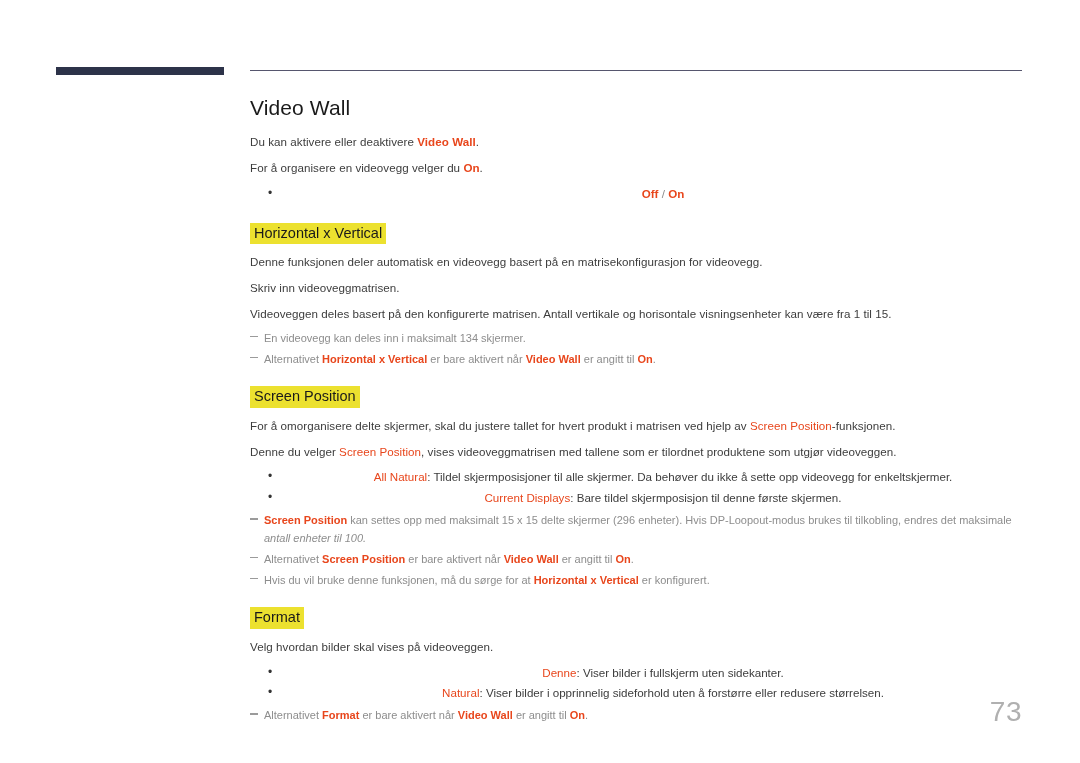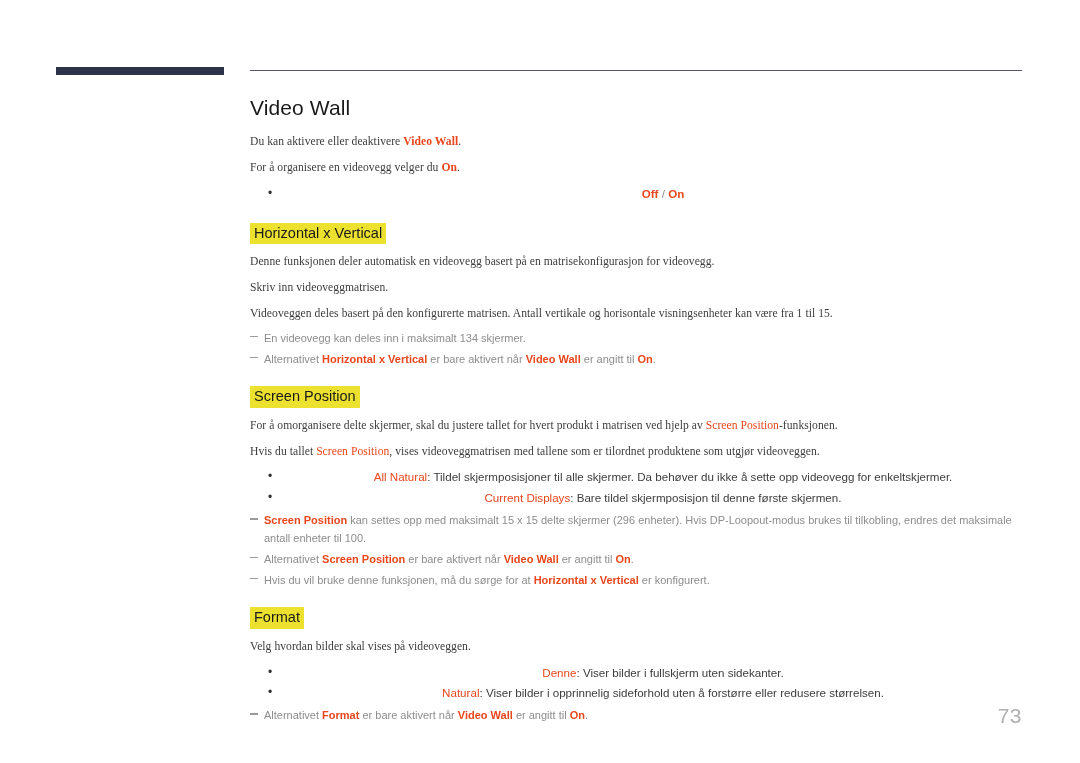--- a/index.html
+++ b/index.html
@@ -67,21 +67,20 @@
     font-weight: normal;
   }
   .subhead-wrap { margin: 18px 0 8px 0; }
 
   p.para {
     font-size: 11.6px;
     color: #3c3c3c;
     margin: 0 0 6px 0;
     line-height: 1.72;
     letter-spacing: .05px;
-    font-family: Liberation Serif, serif;
   }
 
   ul.bullets {
     list-style: none;
     margin: 0 0 3px 0;
     padding: 0;
   }
   ul.bullets li {
     position: relative;
     padding-left: 36px;
@@ -111,21 +110,21 @@
   }
   .note::before {
     content: "";
     position: absolute;
     left: 0px;
     top: 6px;
     width: 8px;
     height: 1.5px;
     background: #9b9b9b;
   }
-  .note .sub { display: block; }
+  .note .sub { display: block; font-style: italic; }
 
   
   .em   { color: #e8461c; }
   .emb  { color: #e8461c; font-weight: bold; }
   .gray { color: #8d8d8d; }
 
   
   .enter-key {
     display: inline-block;
     position: relative;
@@ -135,21 +134,21 @@
     border-radius: 1px;
     vertical-align: -1px;
     margin: 0 1px;
   }
   .enter-key svg { position: absolute; left: 1px; top: 0px; }
 
   #pagenum {
     position: absolute;
     right: 58px;
     bottom: 35px;
-    font-size: 21px;
+    font-size: 28px;
     color: #b0b0b0;
     letter-spacing: .5px;
   }
 </style>
 </head>
 <body>
 
 <div id="page">
 
   <div id="marginbar"></div>
@@ -182,21 +181,21 @@
       <span>Alternativet </span><span class="emb">Horizontal x Vertical</span><span> er bare aktivert når </span><span class="emb">Video Wall</span><span> er angitt til </span><span class="emb">On</span><span>.</span>
     </div>
 
     <div class="subhead-wrap">
       <h2 class="subhead">Screen Position</h2>
     </div>
     <p class="para">
       <span>For å omorganisere delte skjermer, skal du justere tallet for hvert produkt i matrisen ved hjelp av </span><span class="em">Screen Position</span><span>-funksjonen.</span>
     </p>
     <p class="para">
-      <span>Hvis du tallet </span><span class="em">Screen Position</span><span>, vises videoveggmatrisen med tallene som er tilordnet produktene som utgjør videoveggen.</span>
+      <span>Denne du velger </span><span class="em">Screen Position</span><span>, vises videoveggmatrisen med tallene som er tilordnet produktene som utgjør videoveggen.</span>
     </p>
     <ul class="bullets">
       <li><span class="em">All Natural</span><span>: Tildel skjermposisjoner til alle skjermer. Da behøver du ikke å sette opp videovegg for enkeltskjermer.</span></li>
       <li><span class="em">Current Displays</span><span>: Bare tildel skjermposisjon til denne første skjermen.</span></li>
     </ul>
     <div class="note">
       <span class="emb">Screen Position</span><span> kan settes opp med maksimalt 15 x 15 delte skjermer (296 enheter). Hvis DP-Loopout-modus brukes til tilkobling, endres det maksimale</span>
       <span class="sub">antall enheter til 100.</span>
     </div>
     <div class="note">

